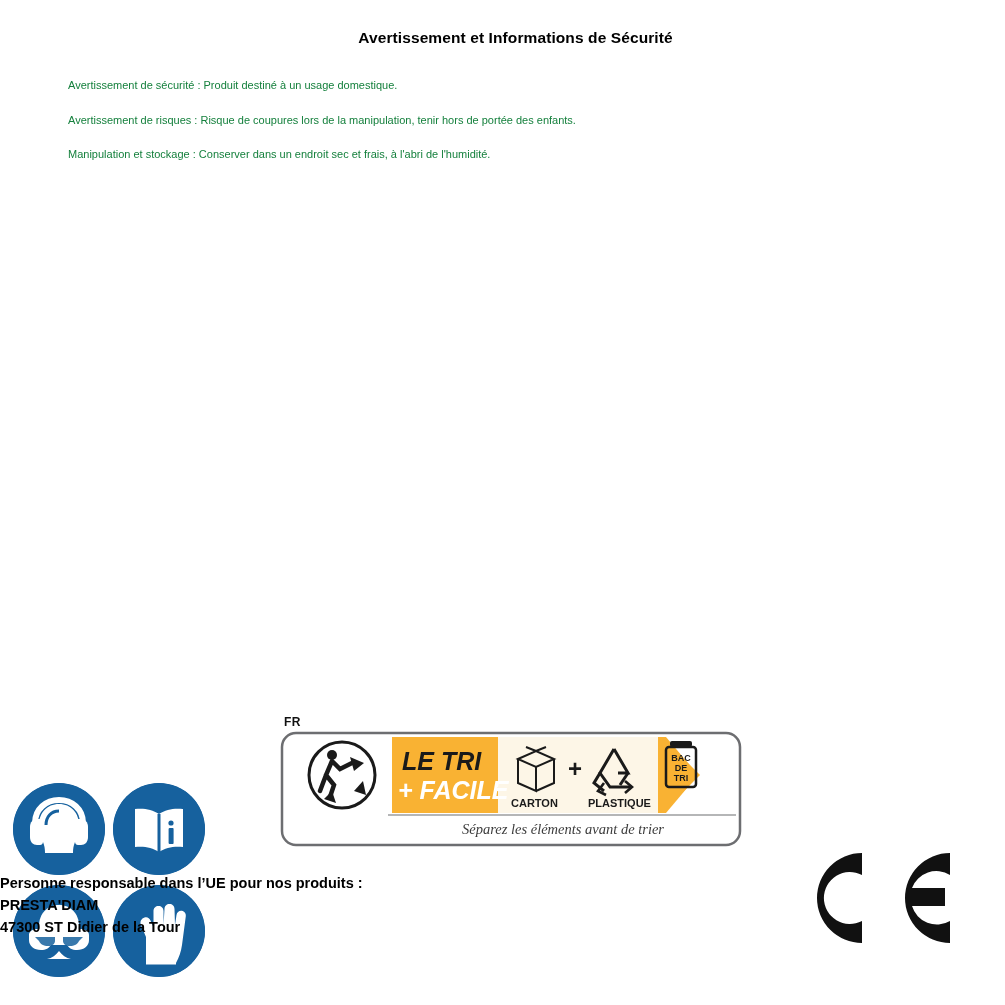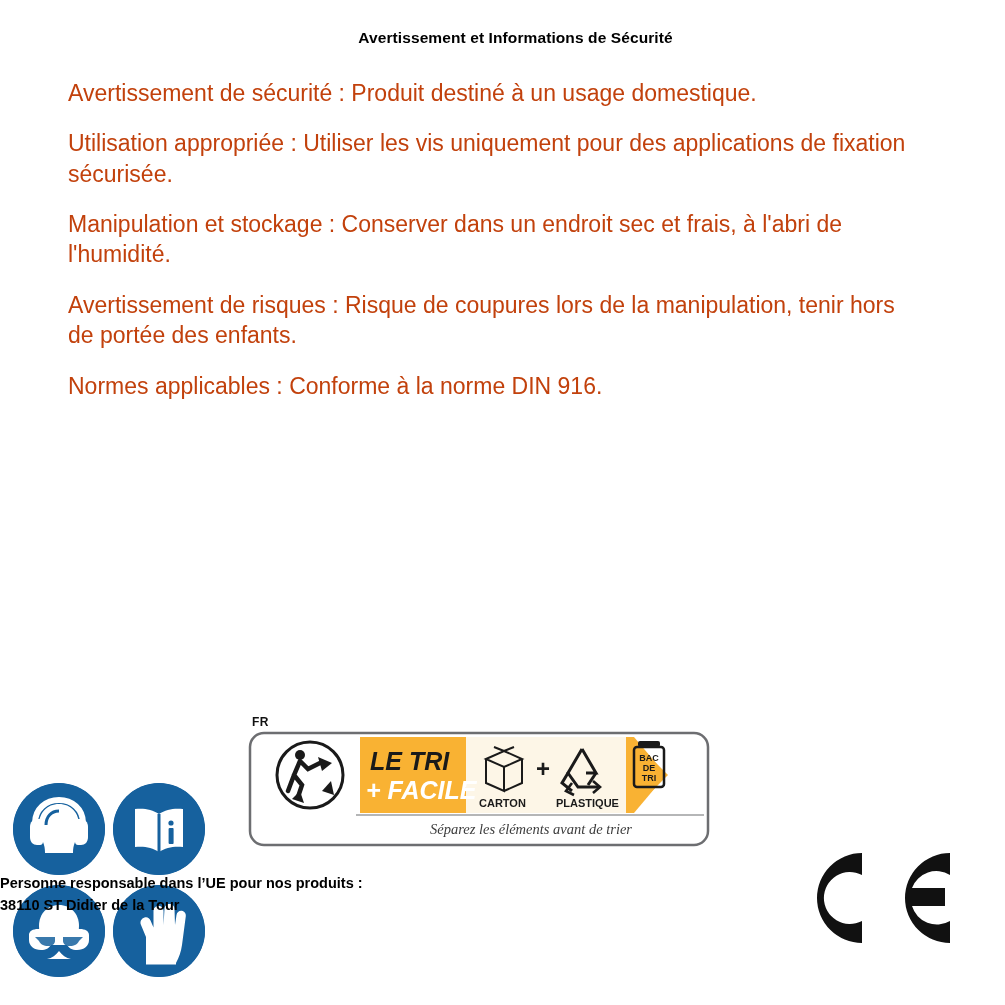--- a/index.html
+++ b/index.html
@@ -27,24 +27,24 @@
   }
 
   
   .body-block {
     position: absolute;
     top: 78px;
     left: 68px;
     width: 855px;
   }
   .para {
-    font-size: 23px;
+    font-size: 11px;
     line-height: 1.32;
     margin: 0 0 20px 0;
-    color: #c2410c;
+    color: #15803d;
   }
 
   
   .picto-grid {
     position: absolute;
     left: 13px;
     top: 783px;
     width: 200px;
   }
   .picto-row {
@@ -58,21 +58,21 @@
     background: #16619e;
     margin: 0 8px 10px 0;
     position: relative;
     overflow: hidden;
   }
   .picto svg { display: block; }
 
   
   .tri-label {
     position: absolute;
-    left: 248px;
+    left: 280px;
     top: 715px;
     width: 382px;
     height: 135px;
   }
   .tri-fr {
     position: absolute;
     left: 4px;
     top: 0;
     font-size: 12px;
     font-weight: bold;
@@ -103,24 +103,22 @@
     height: 110px;
   }
 </style>
 </head>
 <body>
 
 <div class="doc-title">Avertissement et Informations de Sécurité</div>
 
 <div class="body-block">
   <p class="para">Avertissement de sécurité : Produit destiné à un usage domestique.</p>
-  <p class="para">Utilisation appropriée : Utiliser les vis uniquement pour des applications de fixation sécurisée.</p>
+  <p class="para">Avertissement de risques : Risque de coupures lors de la manipulation, tenir hors de portée des enfants.</p>
   <p class="para">Manipulation et stockage : Conserver dans un endroit sec et frais, à l'abri de l'humidité.</p>
-  <p class="para">Avertissement de risques : Risque de coupures lors de la manipulation, tenir hors de portée des enfants.</p>
-  <p class="para">Normes applicables : Conforme à la norme DIN 916.</p>
 </div>
 
 <div class="picto-grid">
   <div class="picto-row">
     <div class="picto">
       <svg width="92" height="92" viewBox="0 0 92 92">
         <circle cx="46" cy="46" r="46" fill="#16619e"></circle>
 
         <path d="M46 21c-12 0-20 9-20 21 0 7 2 12 4 17 1.5 3.5 2 7 2 11h28c0-4 .5-7.5 2-11 2-5 4-10 4-17 0-12-8-21-20-21z" fill="#ffffff"></path>
 
@@ -218,21 +216,22 @@
 
     <line x1="108" y1="100" x2="456" y2="100" stroke="#6d6e71" stroke-width="1.2"></line>
     <text x="283" y="119" text-anchor="middle" font-family="'Liberation Serif', serif" font-size="14.5" font-style="italic" fill="#3c3c3c">Séparez les éléments avant de trier</text>
   </svg>
 </div>
 
 <div class="address-block">
   <div>
     <span>Personne responsable dans l’</span><span class="ue-strong">UE</span><span> pour nos produits :</span>
   </div>
-  <div>38110 ST Didier de la Tour</div>
+  <div>PRESTA'DIAM</div>
+  <div>47300 ST Didier de la Tour</div>
 </div>
 
 <div class="ce-mark">
   <svg width="150" height="110" viewBox="0 0 150 110">
     <path d="M62 10 A45 45 0 1 0 62 100 L62 78 A26 26 0 1 1 62 32 Z" fill="#111111"></path>
     <path d="M150 10 A45 45 0 1 0 150 100 L150 78 A26 26 0 0 1 112 63 L145 63 L145 45 L112 45 A26 26 0 0 1 150 32 Z" fill="#111111"></path>
   </svg>
 </div>
 
 </body></html>

